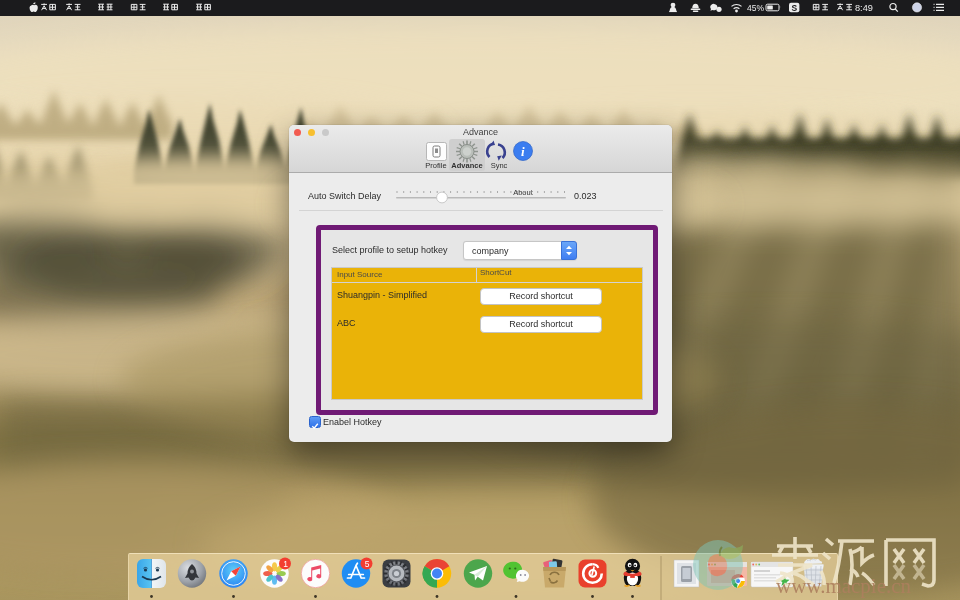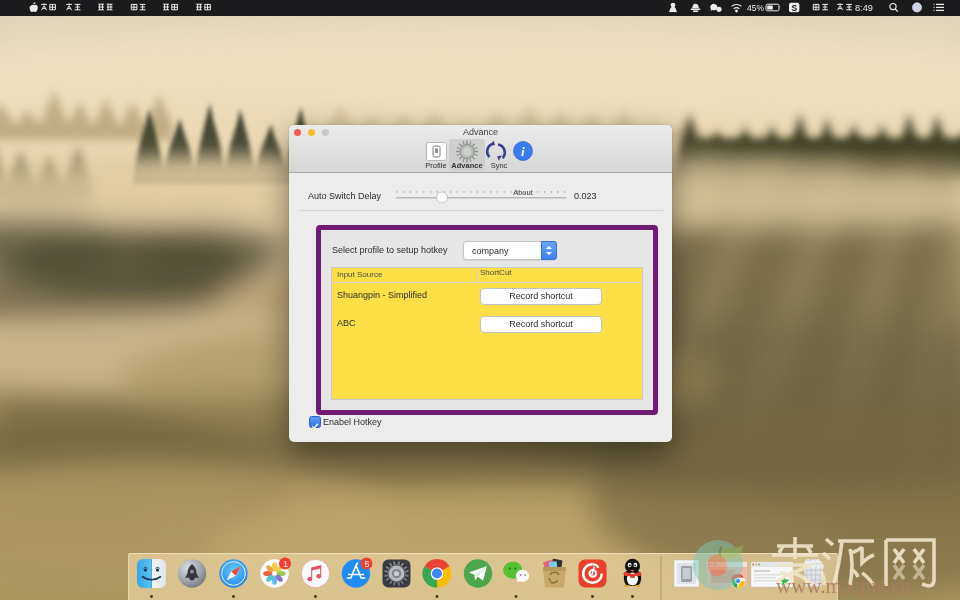--- a/index.html
+++ b/index.html
@@ -10,21 +10,21 @@
   #menubar{position:absolute;left:0;top:0;width:960px;height:16px;background:#1e1e20;z-index:30;color:#0ea5e9;}
   
   #win{position:absolute;left:289px;top:125px;width:383px;height:317px;z-index:20;border-radius:5px;background:#ececec;box-shadow:0 12px 32px rgba(0,0,0,0.45),0 0 1px rgba(0,0,0,0.4);}
   #titlebar{position:absolute;left:0;top:0;width:100%;height:47px;border-radius:5px 5px 0 0;background:linear-gradient(#ebebeb,#d6d6d6);border-bottom:1px solid #ababab;}
   .tl{position:absolute;top:3.5px;width:7px;height:7px;border-radius:50%;}
   #wtitle{position:absolute;top:2px;left:0;width:100%;text-align:center;font-size:9px;color:#3e3e3e;}
   .tbarlbl{font-size:7.5px;color:#303030;text-align:center;position:absolute;width:44px;}
   
   .ct{color:#2b2b2b;font-size:9px;}
   #groupbox{position:absolute;left:27px;top:100px;width:332px;height:180px;background:#e6e6e6;border:5px solid #701a75;border-radius:4px;}
-  #table{position:absolute;left:10px;top:37px;width:310px;height:131px;background:#fde047;border:1px solid #c9c9c9;}
+  #table{position:absolute;left:10px;top:37px;width:310px;height:131px;background:#eab308;border:1px solid #c9c9c9;}
   .rsbtn{position:absolute;left:148px;width:120px;height:15px;background:#fff;border:1px solid #c3c3c3;border-radius:4px;text-align:center;font-size:9px;color:#2b2b2b;line-height:14px;}
   
   #dock{position:absolute;left:128px;top:553px;width:708px;height:47px;z-index:25;background:rgba(228,205,152,0.8);border-top:1px solid rgba(245,230,195,0.8);border-left:1px solid rgba(245,230,195,0.5);border-right:1px solid rgba(245,230,195,0.5);border-radius:2px 2px 0 0;}
 </style>
 </head>
 <body>
 <div id="stage">
   <svg id="wall" class="abs" width="960" height="600" viewBox="0 0 960 600" style="left:0;top:0;z-index:0;">
     <defs>
       <linearGradient id="sky" x1="0" y1="0" x2="0" y2="1">
@@ -252,21 +252,21 @@
         <rect x="3" y="10" width="170" height="1.6" rx="0.8" fill="#b9b9b9"></rect>
         <g>
           <circle cx="49" cy="10.5" r="5.4" fill="#ffffff"></circle>
           <circle cx="49" cy="10.5" r="5.4" fill="none" stroke="#bdbdbd" stroke-width="0.8"></circle>
         </g>
       </svg>
       <div class="ct abs" style="left:285px;top:66px;">0.023</div>
       <div class="abs" style="left:10px;top:85px;width:364px;height:1px;background:#d4d4d4;"></div>
       <div id="groupbox">
         <div class="ct abs" style="left:11px;top:15px;">Select profile to setup hotkey</div>
-        <div class="abs" style="left:142px;top:11px;width:92px;height:17px;background:#fff;border:1px solid #c6c6c6;border-radius:3px;box-shadow:0 0.5px 1px rgba(0,0,0,0.08);">
+        <div class="abs" style="left:142px;top:11px;width:92px;height:17px;background:#fff;border:1px solid #c6c6c6;border-radius:3px;box-shadow:0 0.5px 1px rgba(0,0,0,0.08);padding-left:20px;">
           <div class="ct abs" style="left:8px;top:4px;">company</div>
           <div class="abs" style="right:-1px;top:-1px;width:14px;height:17px;background:linear-gradient(#6aa6f8,#3f7ef2);border-radius:0 3px 3px 0;border:1px solid #3a72d8;">
             <svg width="14" height="17" viewBox="0 0 14 17">
                 <path d="M4,7 L7,3.8 L10,7 Z M4,10 L7,13.2 L10,10 Z" fill="#fff"></path>
               </svg>
           </div>
         </div>
         <div id="table">
           <div class="abs" style="left:0;top:0;width:100%;height:14px;border-bottom:1px solid #d3d3d3;"></div>
           <div class="abs ct" style="left:5px;top:2px;font-size:8px;color:#4a4a4a;">Input Source</div>

